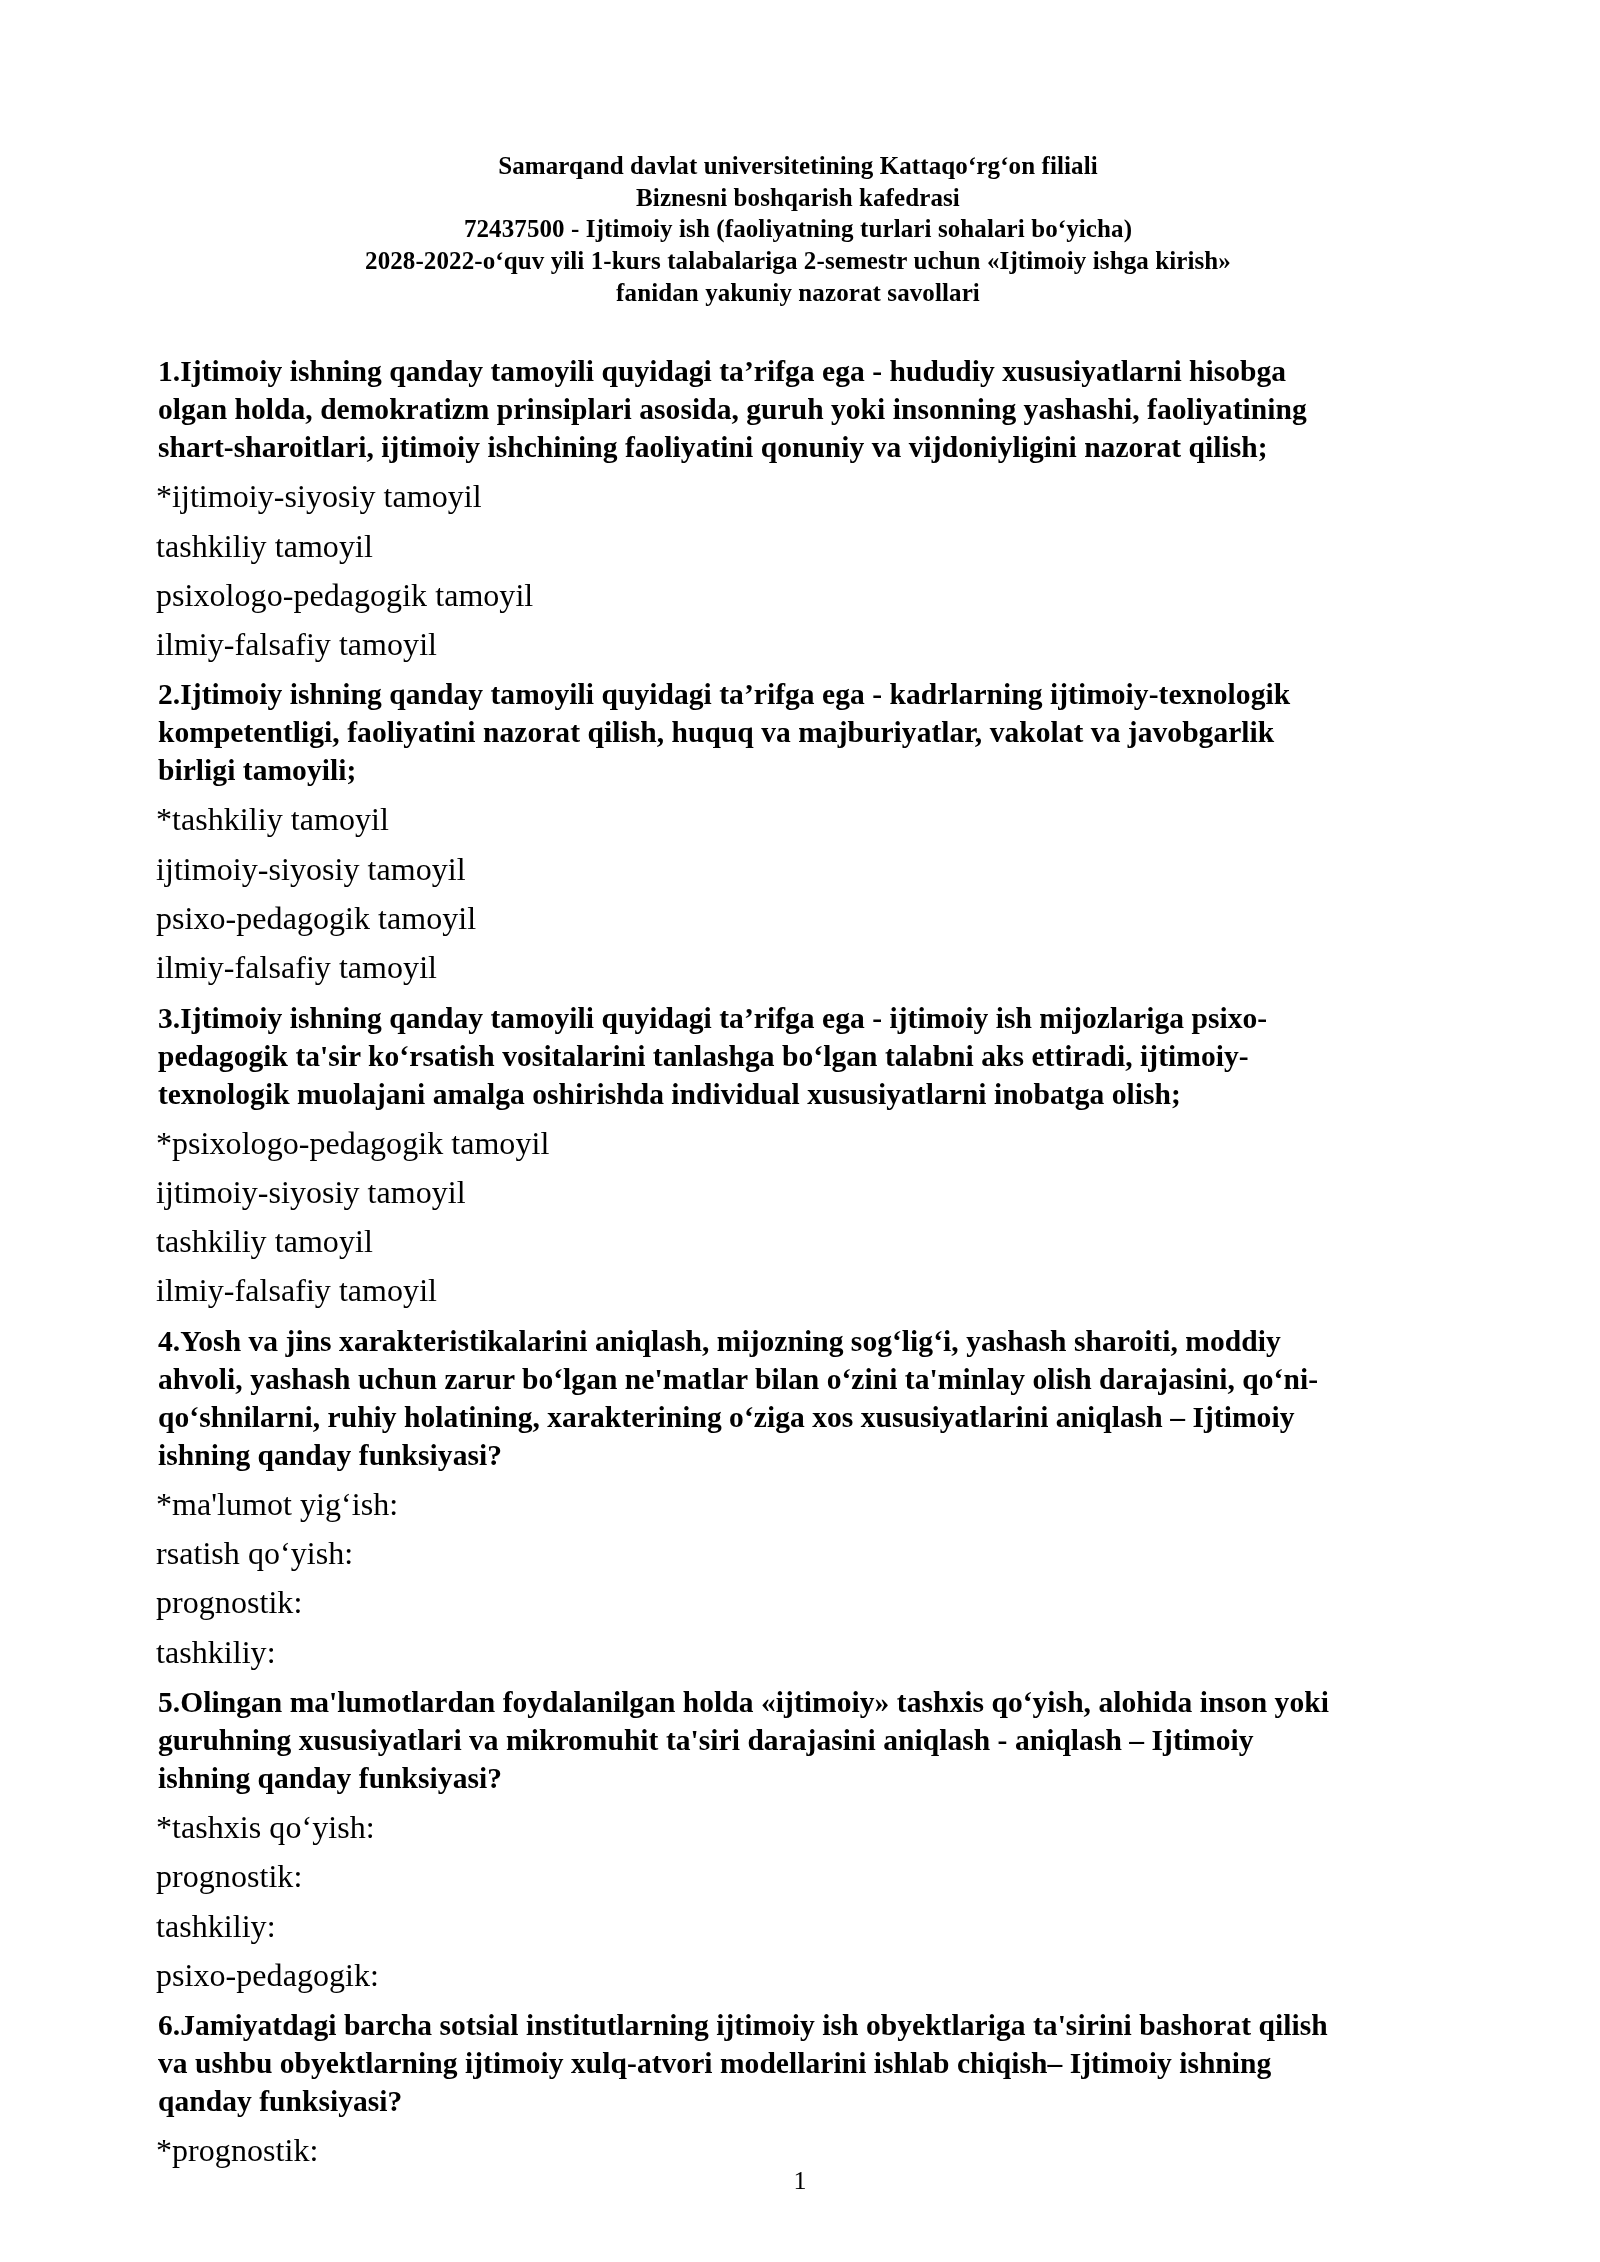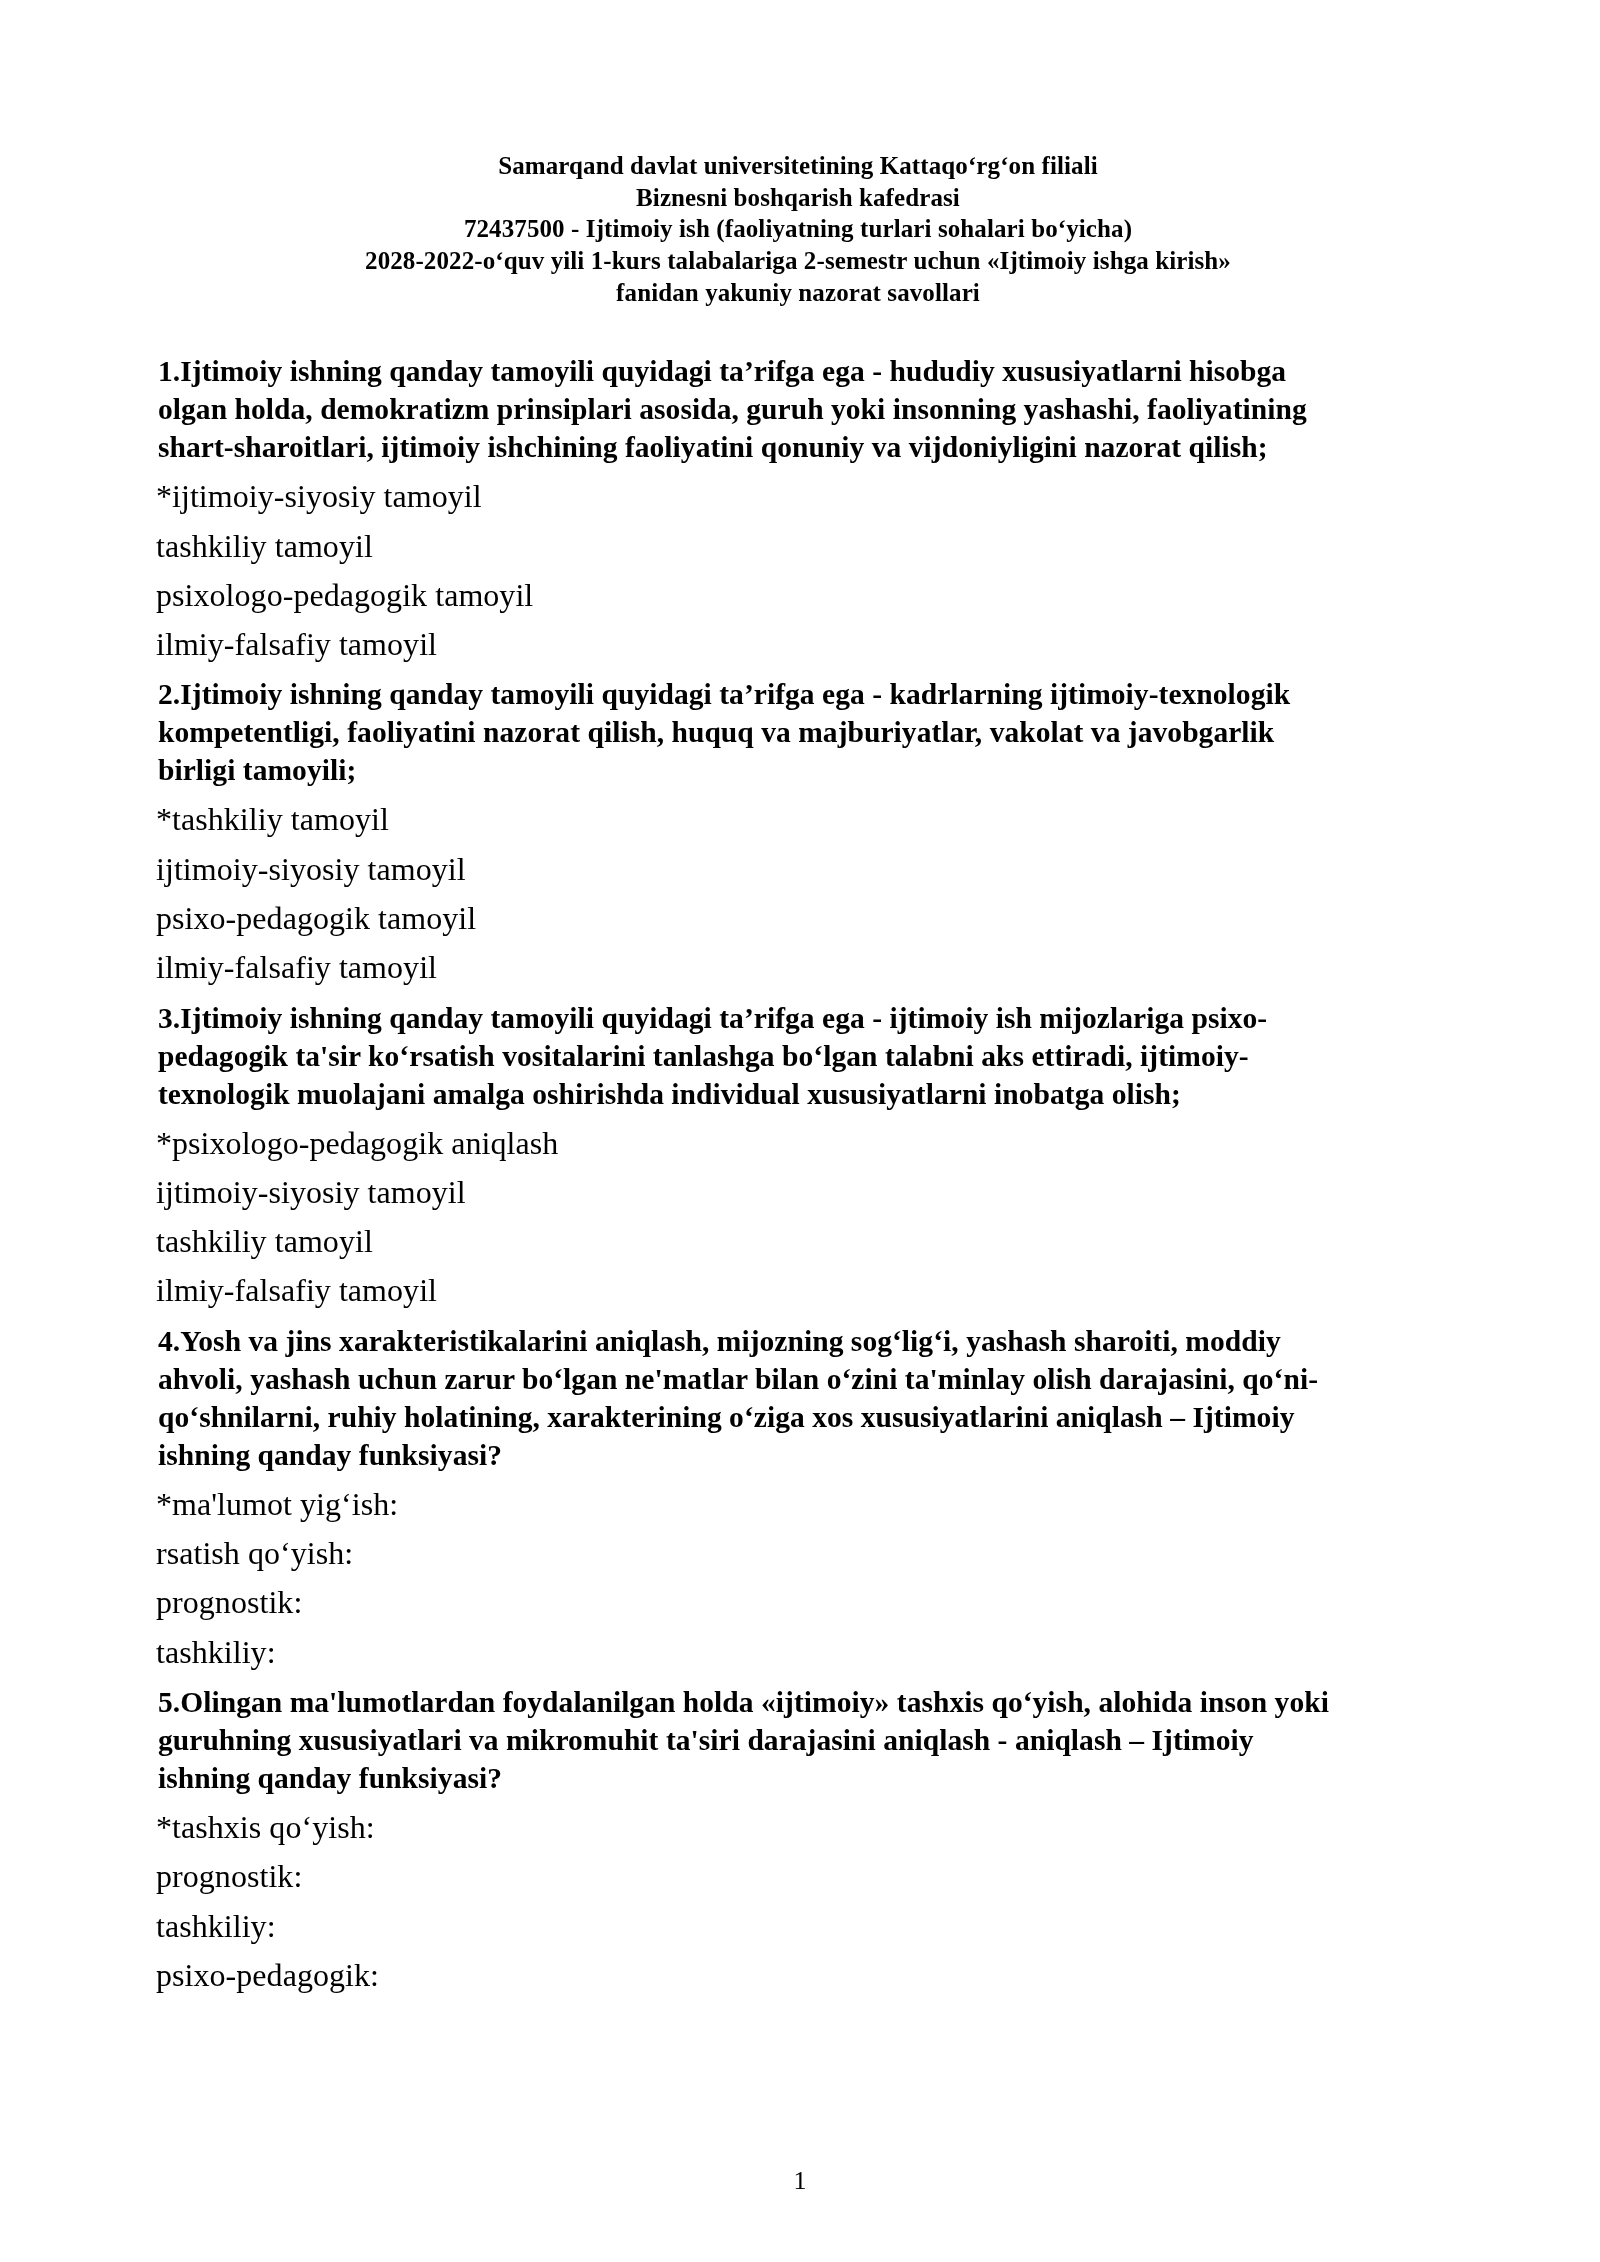--- a/index.html
+++ b/index.html
@@ -103,21 +103,21 @@
       <div class="qa-group">
         <p class="q-text">2.Ijtimoiy ishning qanday tamoyili quyidagi ta’rifga ega - kadrlarning ijtimoiy-texnologik kompetentligi, faoliyatini nazorat qilish, huquq va majburiyatlar, vakolat va javobgarlik birligi tamoyili;</p>
         <p class="opt-text">*tashkiliy tamoyil</p>
         <p class="opt-text">ijtimoiy-siyosiy tamoyil</p>
         <p class="opt-text">psixo-pedagogik tamoyil</p>
         <p class="opt-text">ilmiy-falsafiy tamoyil</p>
       </div>
 
       <div class="qa-group">
         <p class="q-text">3.Ijtimoiy ishning qanday tamoyili quyidagi ta’rifga ega - ijtimoiy ish mijozlariga psixo-pedagogik ta'sir ko‘rsatish vositalarini tanlashga bo‘lgan talabni aks ettiradi, ijtimoiy- texnologik muolajani amalga oshirishda individual xususiyatlarni inobatga olish;</p>
-        <p class="opt-text">*psixologo-pedagogik aniqlash</p>
+        <p class="opt-text">*psixologo-pedagogik tamoyil</p>
         <p class="opt-text">ijtimoiy-siyosiy tamoyil</p>
         <p class="opt-text">tashkiliy tamoyil</p>
         <p class="opt-text">ilmiy-falsafiy tamoyil</p>
       </div>
 
       <div class="qa-group">
         <p class="q-text">4.Yosh va jins xarakteristikalarini aniqlash, mijozning sog‘lig‘i, yashash sharoiti, moddiy ahvoli, yashash uchun zarur bo‘lgan ne'matlar bilan o‘zini ta'minlay olish darajasini, qo‘ni-qo‘shnilarni, ruhiy holatining, xarakterining o‘ziga xos xususiyatlarini aniqlash – Ijtimoiy ishning qanday funksiyasi?</p>
         <p class="opt-text">*ma'lumot yig‘ish:</p>
         <p class="opt-text">rsatish qo‘yish:</p>
         <p class="opt-text">prognostik:</p>
@@ -125,19 +125,23 @@
       </div>
 
       <div class="qa-group">
         <p class="q-text">5.Olingan ma'lumotlardan foydalanilgan holda «ijtimoiy» tashxis qo‘yish, alohida inson yoki guruhning xususiyatlari va mikromuhit ta'siri darajasini aniqlash - aniqlash – Ijtimoiy ishning qanday funksiyasi?</p>
         <p class="opt-text">*tashxis qo‘yish:</p>
         <p class="opt-text">prognostik:</p>
         <p class="opt-text">tashkiliy:</p>
         <p class="opt-text">psixo-pedagogik:</p>
       </div>
 
+      <div class="qa-group">
+        <p class="q-text">6.Jamiyatdagi barcha sotsial institutlarning ijtimoiy ish obyektlariga ta'sirini bashorat qilish va ushbu obyektlarning ijtimoiy xulq-atvori modellarini ishlab chiqish– Ijtimoiy ishning qanday funksiyasi?</p>
+        <p class="opt-text">*prognostik:</p>
+      </div>
 
     </div>
   </div>
 
   <div class="page-footer">1</div>
 
 </div>
 
 </body></html>

